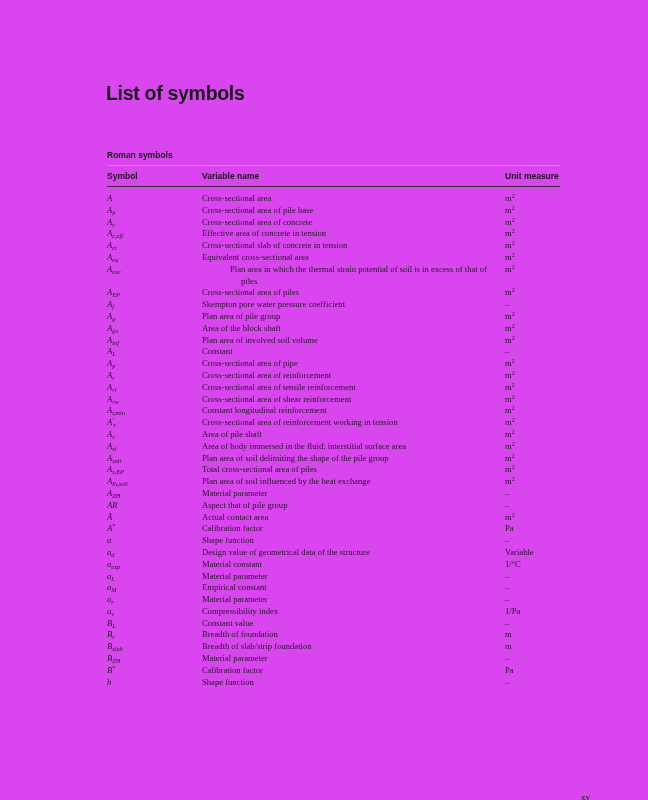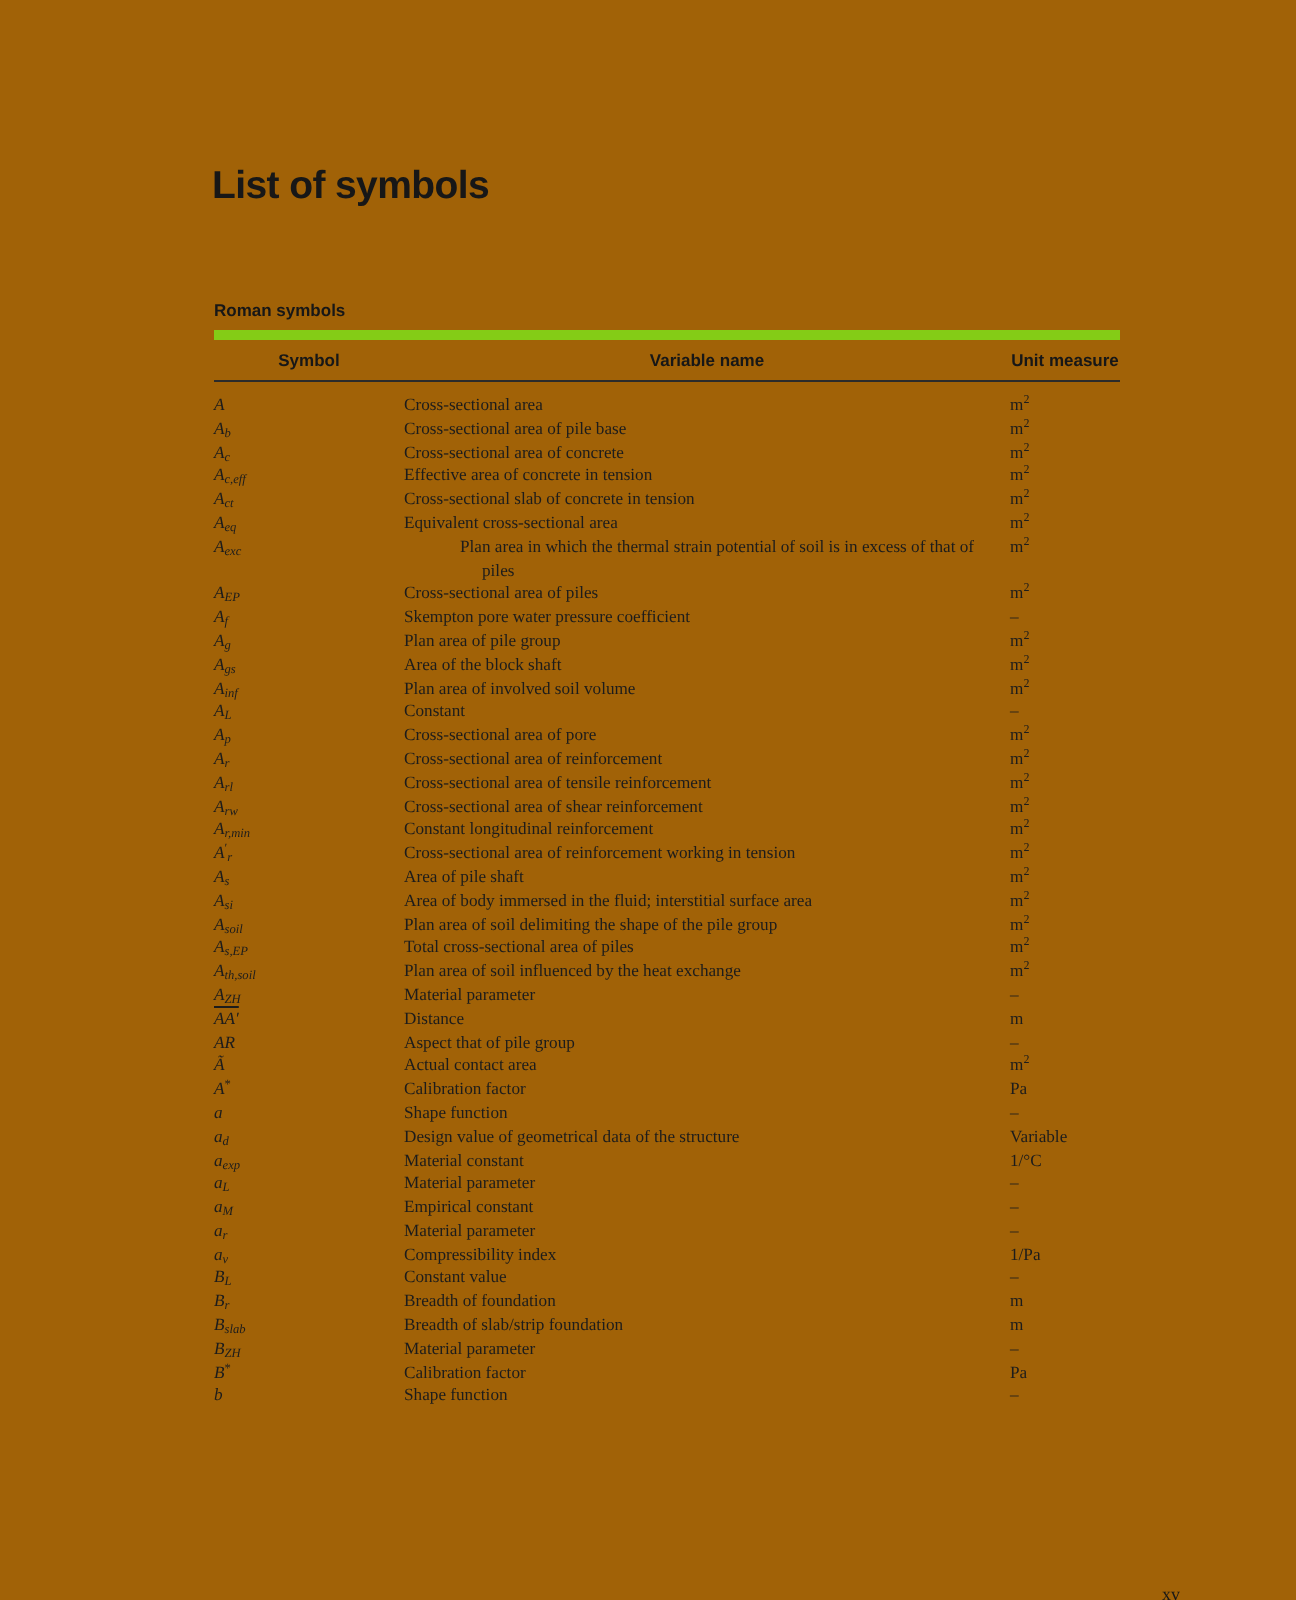--- a/index.html
+++ b/index.html
@@ -4,21 +4,21 @@
 <style>
   html, body {
     margin: 0;
     padding: 0;
     background: #ffffff;
   }
   .page {
     position: relative;
     width: 648px;
     height: 800px;
-    background: #a16207;
+    background: #d946ef;
     overflow: hidden;
     color: #1c1c1c;
   }
   .title {
     position: absolute;
     left: 106px;
     top: 69px;
     font-family: "Liberation Sans", sans-serif;
     font-weight: 700;
     font-size: 19.5px;
@@ -42,23 +42,23 @@
     border-collapse: collapse;
     table-layout: fixed;
   }
   col.c-sym  { width: 95px; }
   col.c-name { width: 303px; }
   col.c-unit { width: 55px; }
   thead th {
     font-family: "Liberation Sans", sans-serif;
     font-weight: 700;
     font-size: 8.5px;
-    text-align: center;
+    text-align: left;
     color: #171717;
-    border-top: 5px solid #84cc16;
+    border-top: 1px solid #84cc16;
     border-bottom: 1.6px solid #2b2b2b;
     padding: 5px 0 5px 0;
   }
   tbody td {
     font-family: "Liberation Serif", serif;
     font-size: 8.6px;
     line-height: 11.8px;
     vertical-align: top;
     padding: 0;
     color: #1c1c1c;
@@ -185,21 +185,21 @@
           <td class="name">Plan area of involved soil volume</td>
           <td class="unit">m<sup>2</sup></td>
         </tr>
         <tr>
           <td class="sym"><i class="">A</i><sub>L</sub></td>
           <td class="name">Constant</td>
           <td class="unit">–</td>
         </tr>
         <tr>
           <td class="sym"><i class="">A</i><sub>p</sub></td>
-          <td class="name">Cross-sectional area of pore</td>
+          <td class="name">Cross-sectional area of pipe</td>
           <td class="unit">m<sup>2</sup></td>
         </tr>
         <tr>
           <td class="sym"><i class="">A</i><sub>r</sub></td>
           <td class="name">Cross-sectional area of reinforcement</td>
           <td class="unit">m<sup>2</sup></td>
         </tr>
         <tr>
           <td class="sym"><i class="">A</i><sub>rl</sub></td>
           <td class="name">Cross-sectional area of tensile reinforcement</td>
@@ -242,25 +242,20 @@
         </tr>
         <tr>
           <td class="sym"><i class="">A</i><sub>th,soil</sub></td>
           <td class="name">Plan area of soil influenced by the heat exchange</td>
           <td class="unit">m<sup>2</sup></td>
         </tr>
         <tr>
           <td class="sym"><i class="">A</i><sub>ZH</sub></td>
           <td class="name">Material parameter</td>
           <td class="unit">–</td>
-        </tr>
-        <tr>
-          <td class="sym"><i class="ov">AA′</i></td>
-          <td class="name">Distance</td>
-          <td class="unit">m</td>
         </tr>
         <tr>
           <td class="sym"><i class="">AR</i></td>
           <td class="name">Aspect that of pile group</td>
           <td class="unit">–</td>
         </tr>
         <tr>
           <td class="sym"><i class="">Ã</i></td>
           <td class="name">Actual contact area</td>
           <td class="unit">m<sup>2</sup></td>

